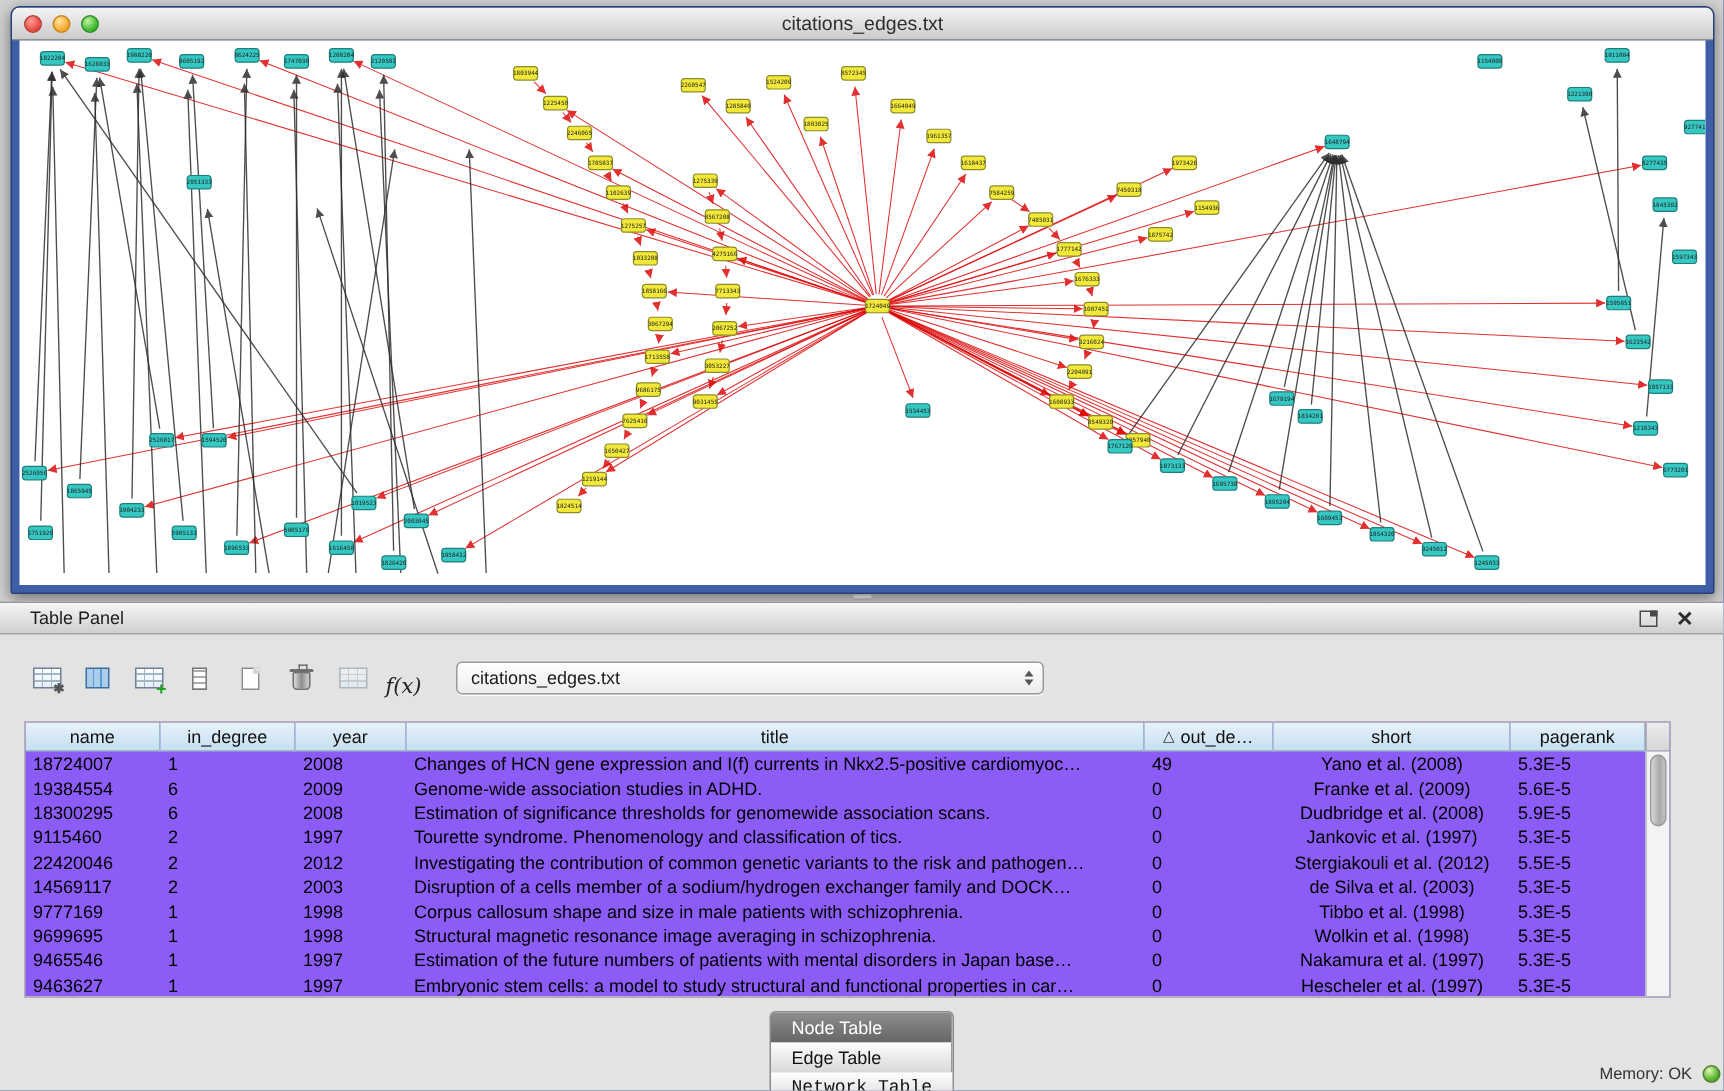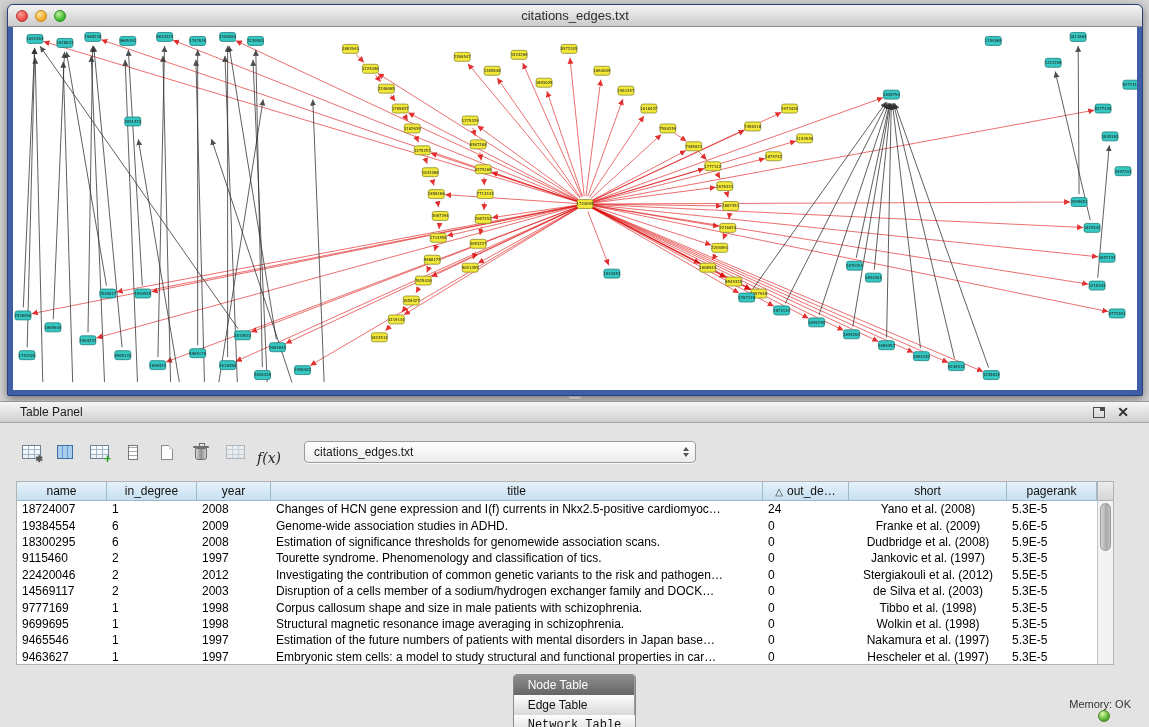--- a/index.html
+++ b/index.html
@@ -122,21 +122,21 @@
     font-size:12px; color:#1a1a1a; cursor:pointer;
     box-shadow:0 1px 0 rgba(255,255,255,.8);
   }
   .stepper { margin-left:auto; display:flex; flex-direction:column; align-items:center; }
   .tri-up { width:0; height:0; border-left:3.5px solid transparent; border-right:3.5px solid transparent; border-bottom:4.5px solid #555; margin-bottom:2px; }
   .tri-dn { width:0; height:0; border-left:3.5px solid transparent; border-right:3.5px solid transparent; border-top:4.5px solid #555; }
 
   
   .tbl {
     margin-top:14px; width:1098px; height:184px;
-    border:1px solid #b3b3b3; background:#ffffff; position:relative; overflow:hidden;
+    border:1px solid #b3b3b3; background:#8b5cf6; position:relative; overflow:hidden;
   }
   .thead { display:grid; grid-template-columns:90px 90px 74px 492px 86px 158px 90px; width:1080px; }
   .th {
     height:19px; background:linear-gradient(#e6f2fa,#c6dff0);
     border-right:1px solid #9fb9cc; border-bottom:1px solid #9fb9cc;
     font-size:12px; color:#111;
     display:flex; align-items:center; justify-content:center;
     cursor:pointer; overflow:hidden; white-space:nowrap;
   }
   .th .sort-glyph { margin-right:4px; font-size:10px; color:#333; }
@@ -174,22 +174,22 @@
     background:linear-gradient(#fefefe,#d8d8d8);
     border:none; border-right:1px solid #9a9a9a;
     display:flex; align-items:center; cursor:pointer;
     font-family:"Liberation Sans", sans-serif;
   }
   .seg .tab:last-child { border-right:none;font-family:Liberation Mono, monospace; }
   .seg .tab.active { background:linear-gradient(#8d8d8d,#666666); color:#fff; }
 
   
   .statusbar {
-    position:absolute; right:18px; bottom:5px;
-    display:flex; align-items:center; font-size:11px; color:#333;flex-direction:column;
+    position:absolute; right:2px; bottom:5px;
+    display:flex; align-items:center; font-size:11px; color:#333;
   }
   .orb {
     width:12px; height:12px; border-radius:50%; margin-left:7px;
     background:radial-gradient(circle at 35% 28%, #e2f9ad, #58b531 60%, #3a8f1d);
     border:1px solid #4c7f2a;
   }
 </style>
 </head>
 <body>
 
@@ -789,21 +789,21 @@
           <div class="th">
             <span>pagerank</span>
           </div>
         </div>
       <div class="tbody" id="tbody">
           <div class="trow">
             <div class="td c0">18724007</div>
             <div class="td c1">1</div>
             <div class="td c2">2008</div>
             <div class="td c3">Changes of HCN gene expression and I(f) currents in Nkx2.5-positive cardiomyoc…</div>
-            <div class="td c4">24</div>
+            <div class="td c4">49</div>
             <div class="td c5">Yano et al. (2008)</div>
             <div class="td c6">5.3E-5</div>
           </div>
           <div class="trow">
             <div class="td c0">19384554</div>
             <div class="td c1">6</div>
             <div class="td c2">2009</div>
             <div class="td c3">Genome-wide association studies in ADHD.</div>
             <div class="td c4">0</div>
             <div class="td c5">Franke et al. (2009)</div>

